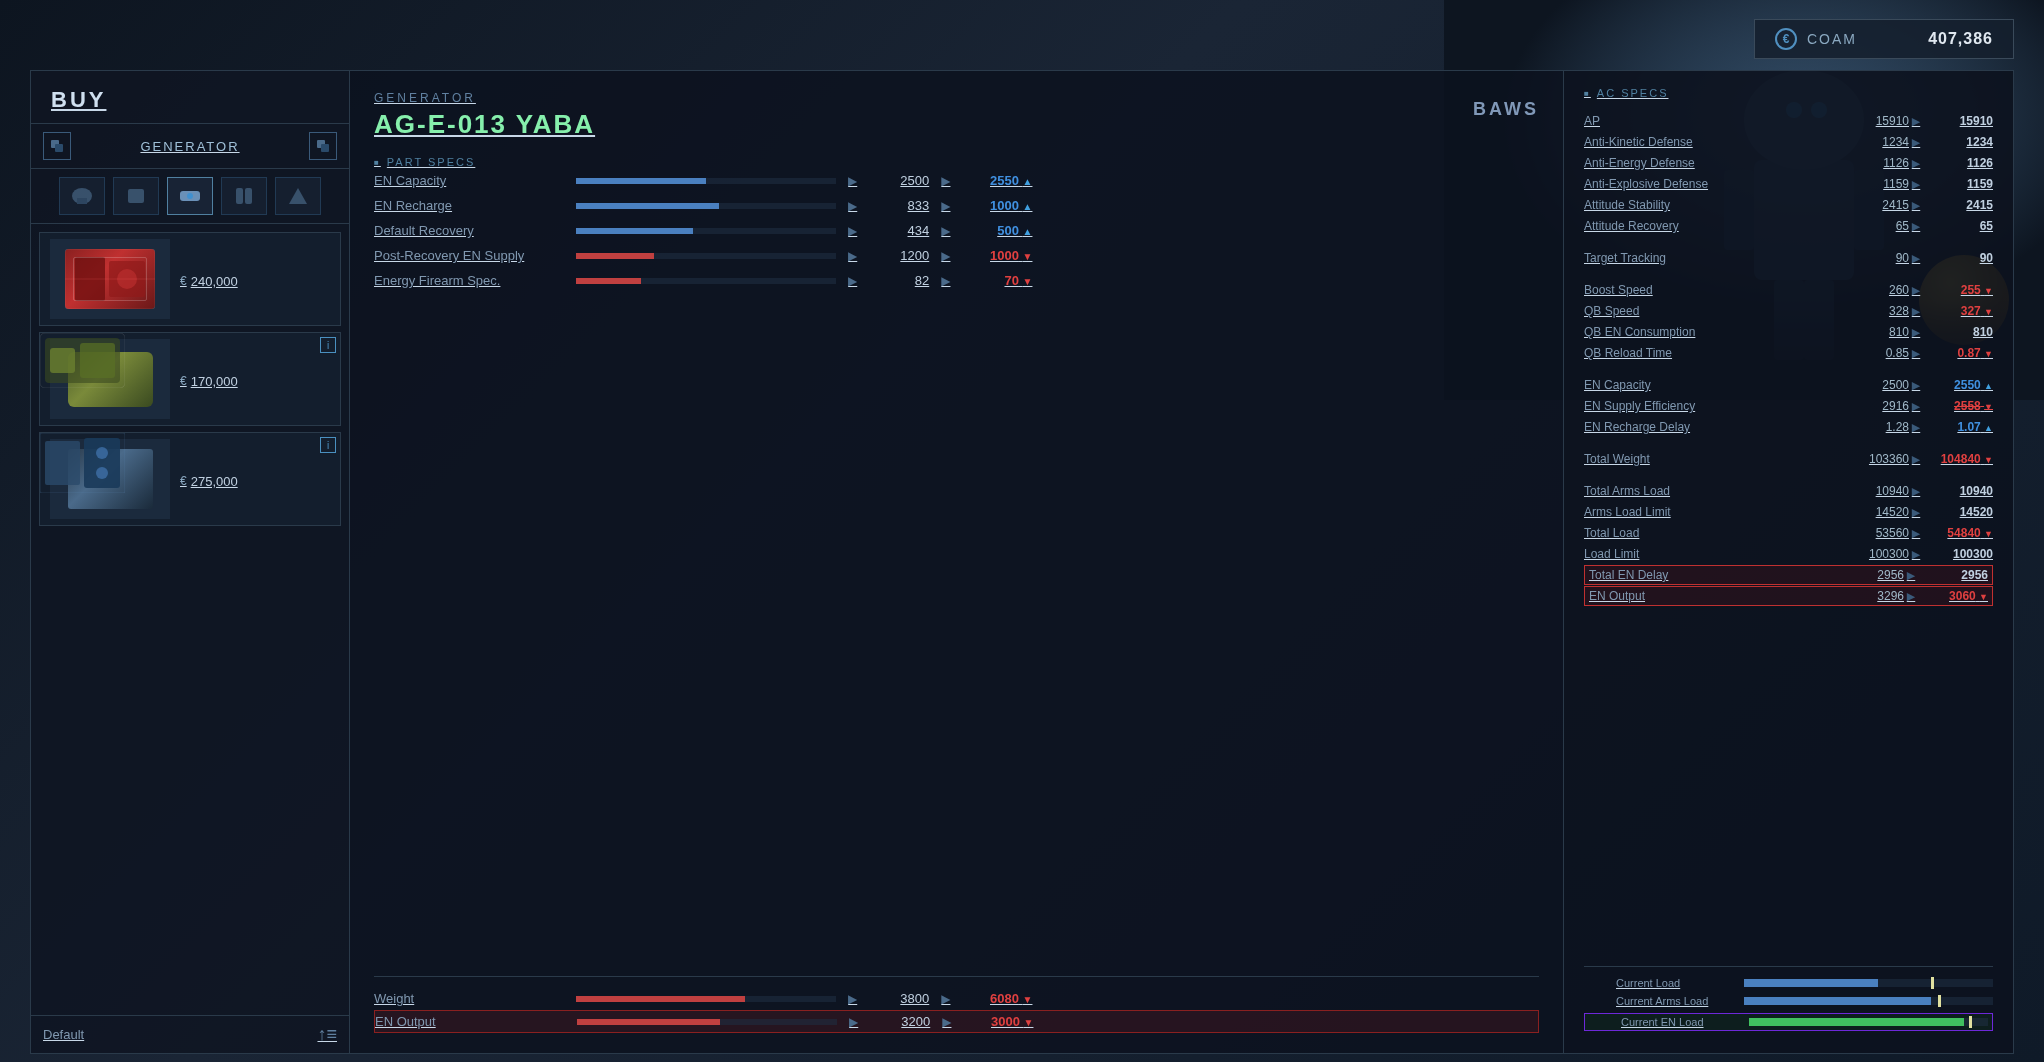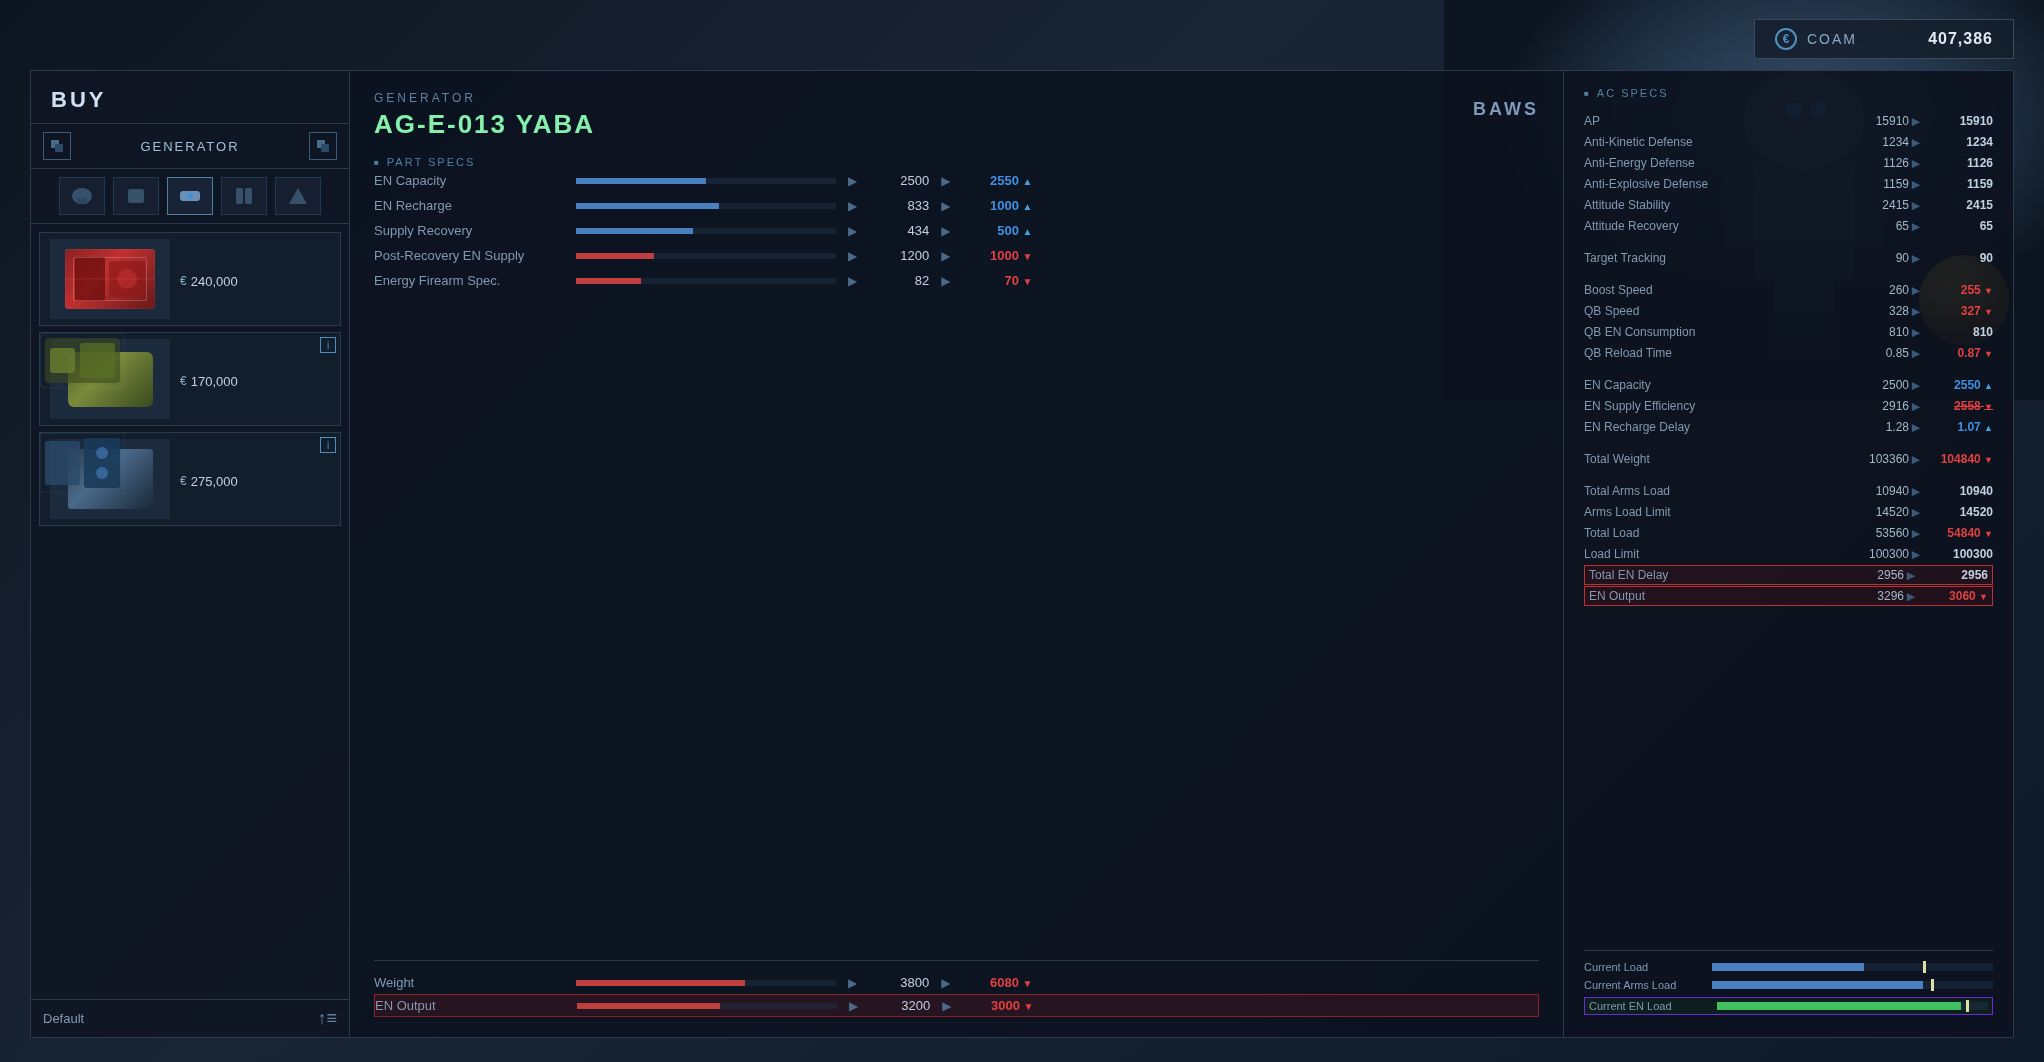--- a/index.html
+++ b/index.html
@@ -78,21 +78,22 @@
       color: #e0e8f0;
       font-size: 16px;
       font-weight: bold;
       letter-spacing: 1px;
     }
     
     .content-row {
       display: flex;
       flex: 1;
       gap: 0;
-      padding: 0 30px 24px;
+      padding: 0 30px 8px;
+      text-decoration: underline;
     }
     
     .left-panel {
       width: 320px;
       background: rgba(15,22,35,0.92);
       border: 1px solid #2a3a4a;
       display: flex;
       flex-direction: column;
       flex-shrink: 0;
     }
@@ -418,20 +419,21 @@
       display: flex;
       align-items: center;
       gap: 8px;
       margin-bottom: 6px;
     }
     .load-bar-label {
       width: 120px;
       font-size: 11px;
       color: #8098b0;
       flex-shrink: 0;
+      margin-left: 32px;
     }
     .load-bar-track {
       flex: 1;
       height: 8px;
       background: rgba(30,45,65,0.6);
       position: relative;
     }
     .load-bar-fill {
       height: 100%;
       background: #4a80c0;
@@ -645,21 +647,21 @@
           </div>
           <span class="spec-arrow">▶</span>
           <span class="spec-value">833</span>
           <span class="spec-arrow">▶</span>
           <span class="spec-value-new val-blue">
             <span>1000</span> <span class="up-arrow">▲</span>
           </span>
         </div>
 
         <div class="spec-row">
-          <span class="spec-name">Supply Recovery</span>
+          <span class="spec-name">Default Recovery</span>
           <div class="spec-bar-container">
             <div class="spec-bar-fill" style="width:45%"></div>
           </div>
           <span class="spec-arrow">▶</span>
           <span class="spec-value">434</span>
           <span class="spec-arrow">▶</span>
           <span class="spec-value-new val-blue">
             <span>500</span> <span class="up-arrow">▲</span>
           </span>
         </div>

